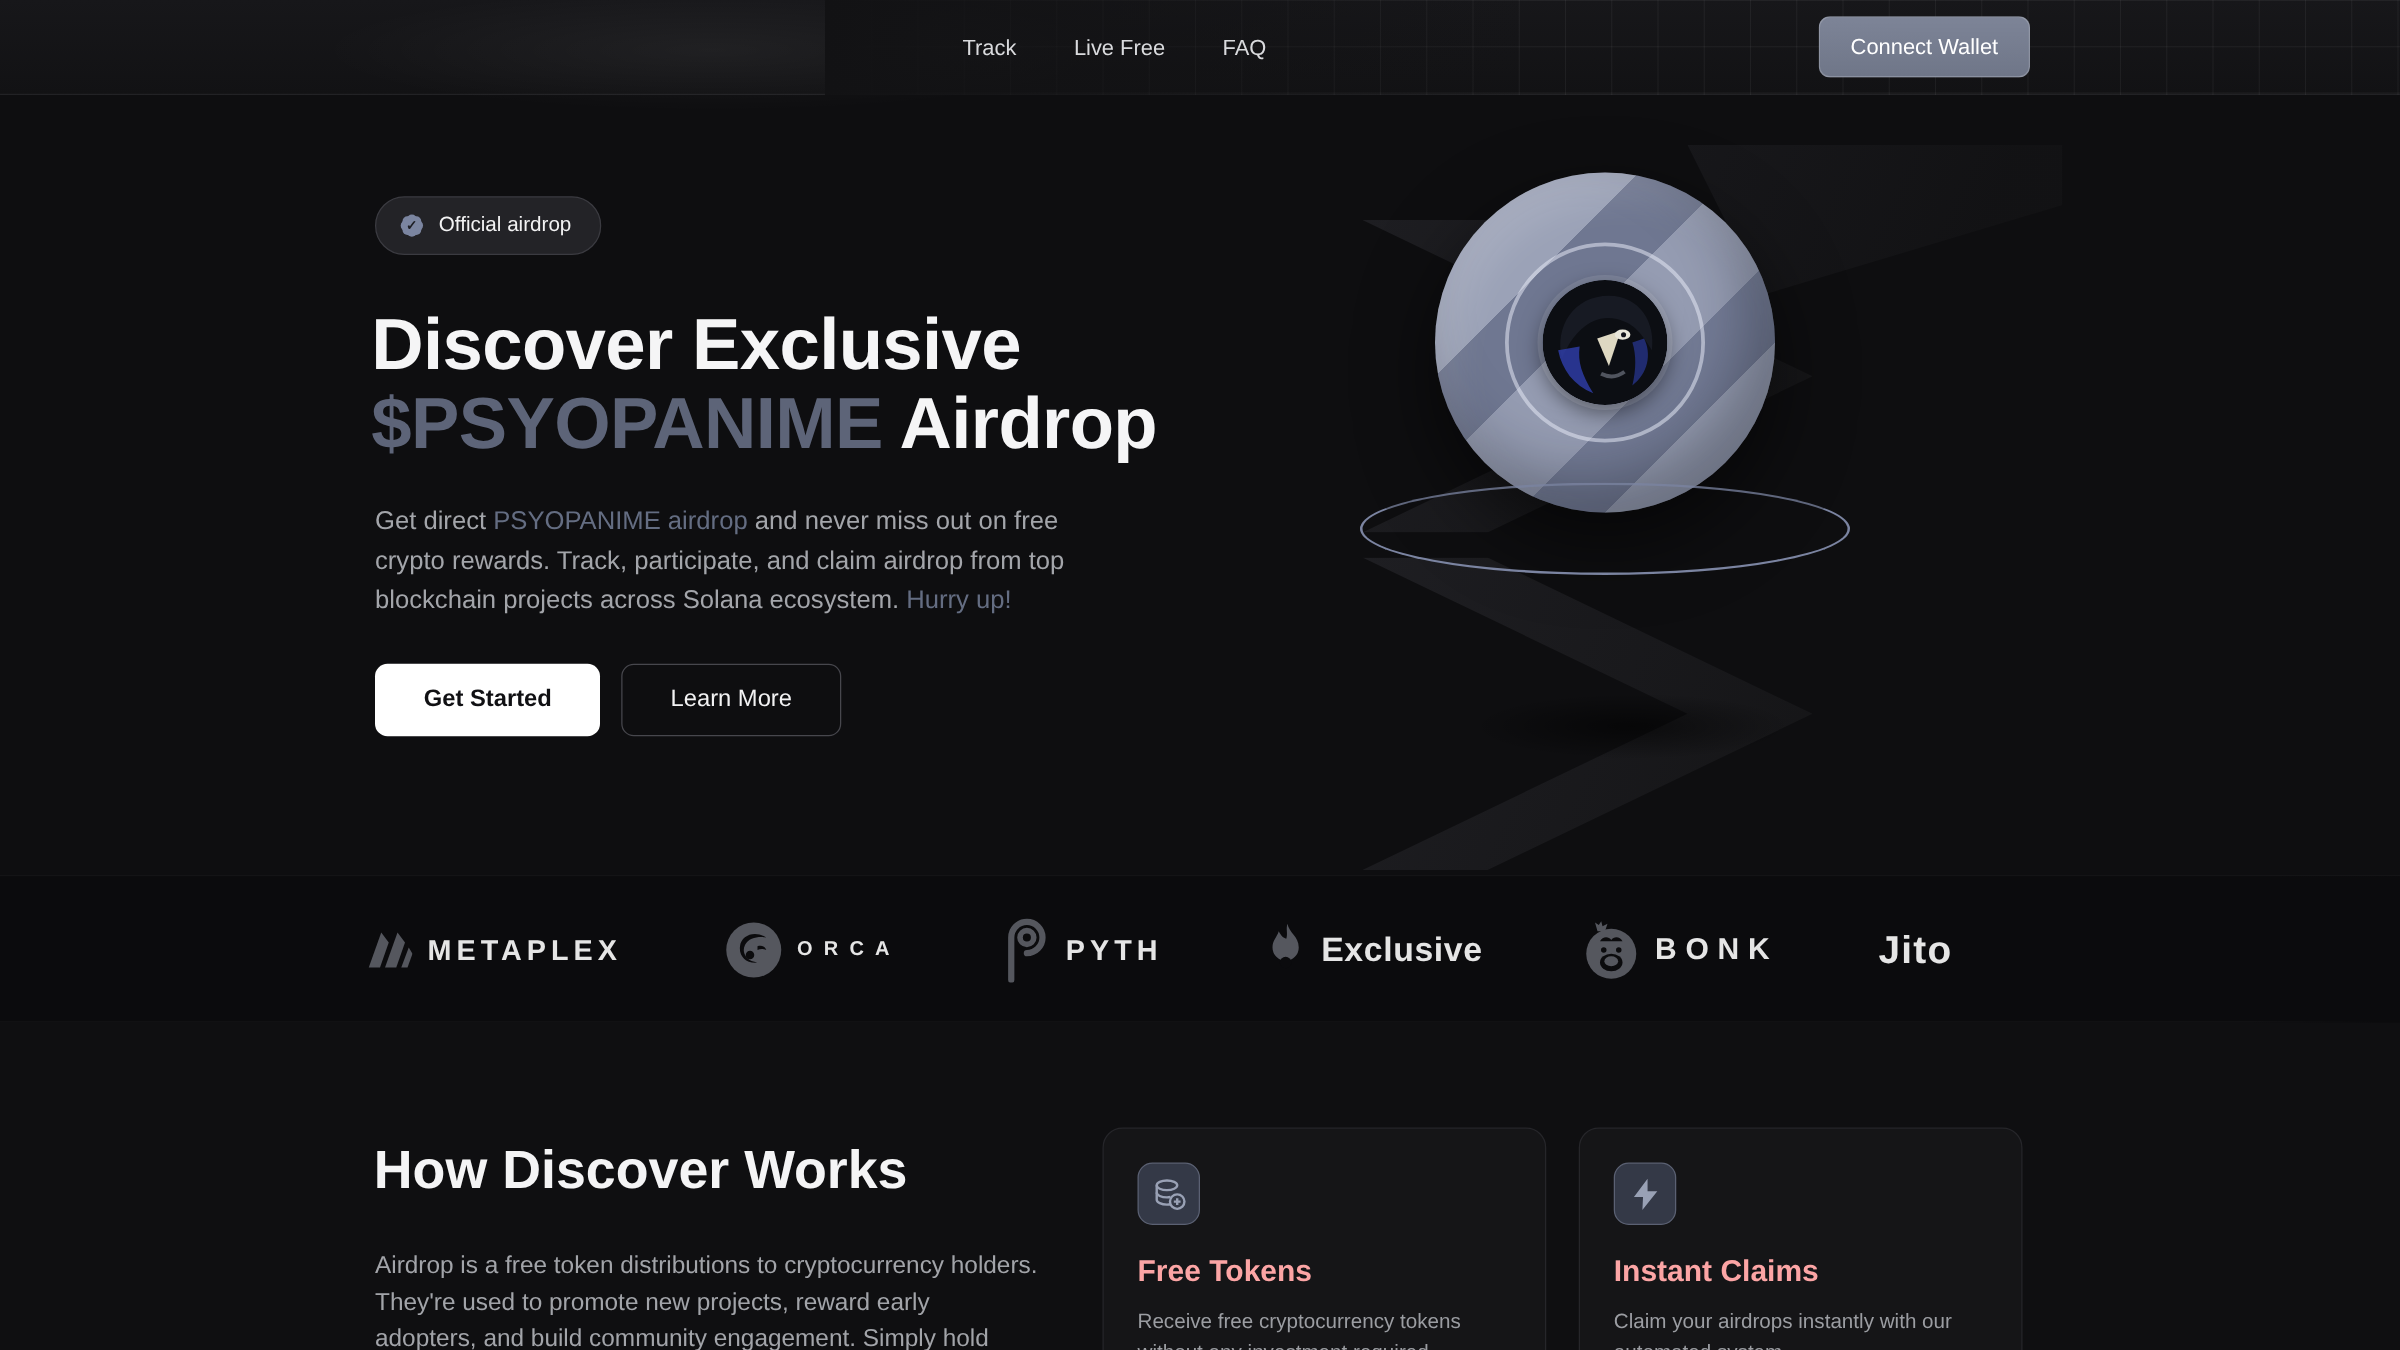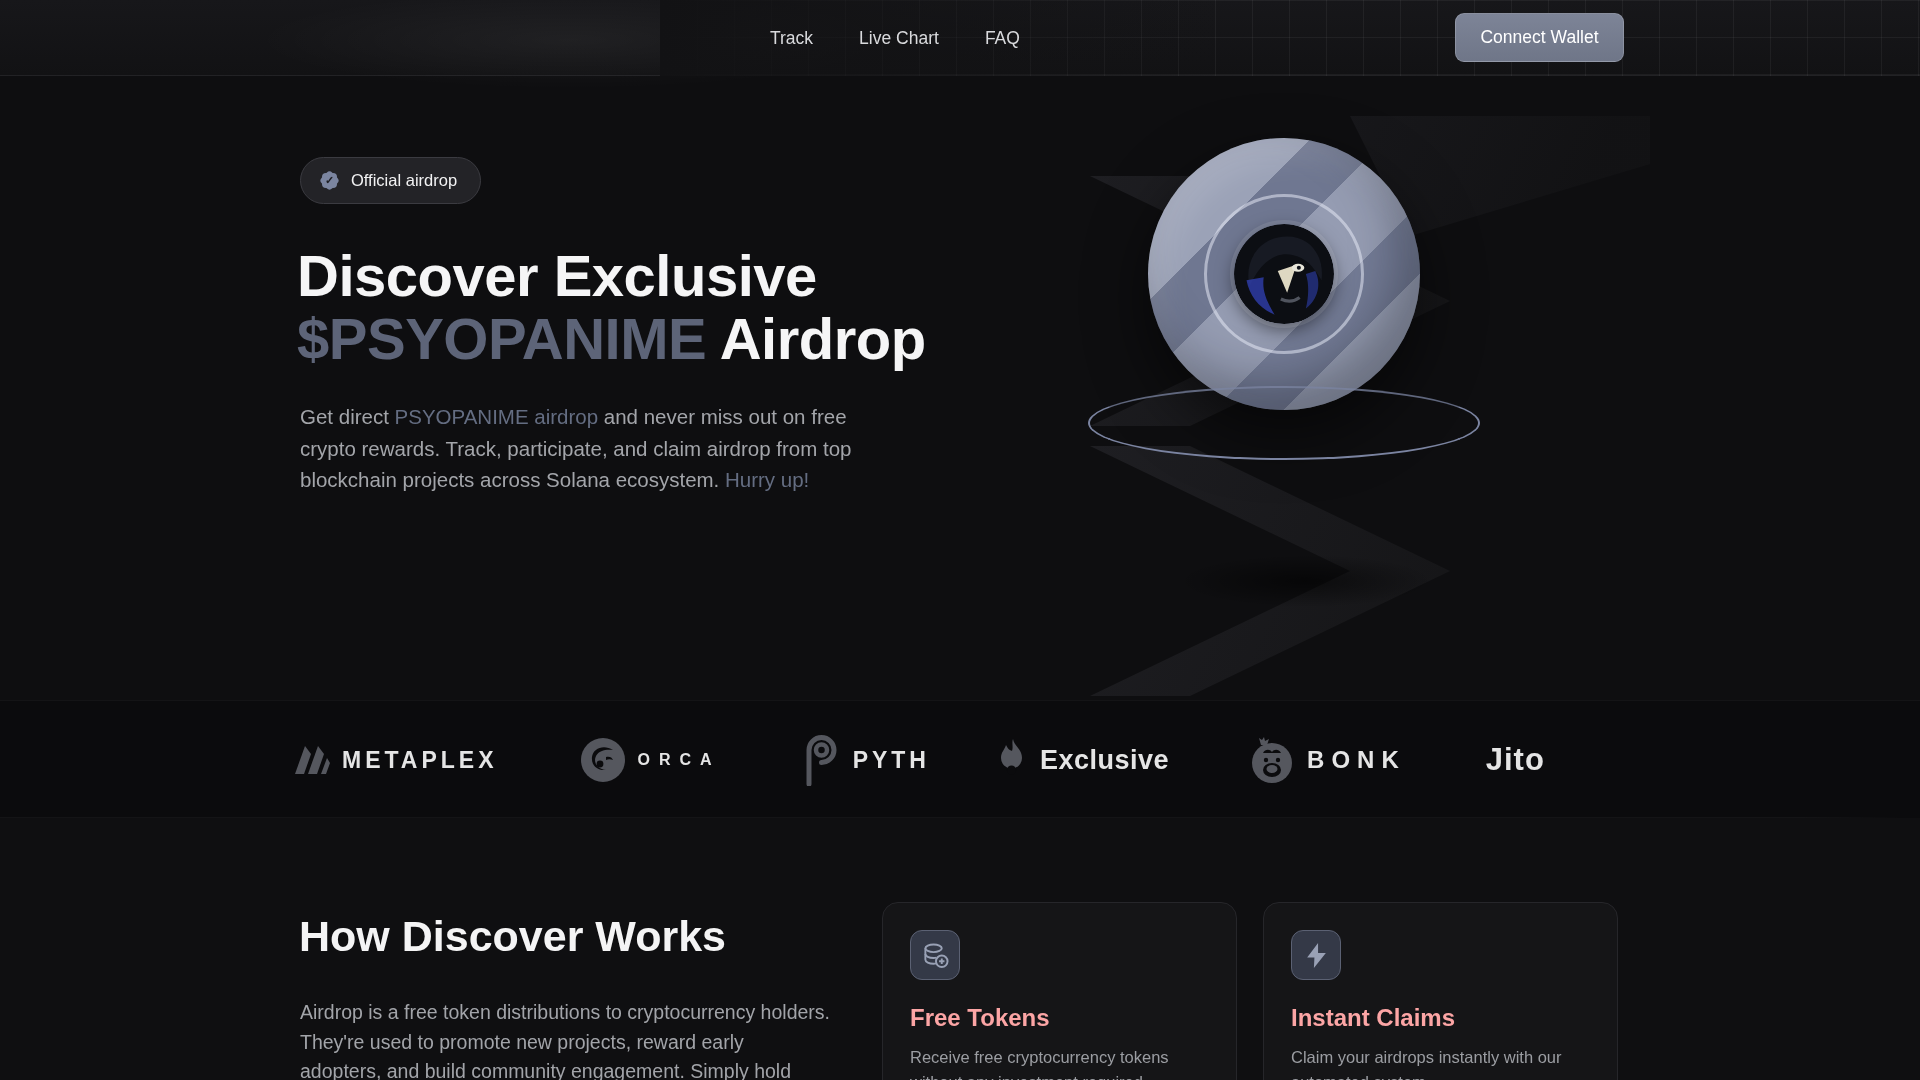--- a/index.html
+++ b/index.html
@@ -90,21 +90,21 @@
     background:linear-gradient(to right, rgba(11,11,13,0), #0b0b0d 85%); pointer-events:none; }
   .plogo { display:flex; align-items:center; gap:12px; flex:0 0 auto; color:#55575e; }
   .plogo svg { display:block; }
   .plogo-label { font-weight:600; color:#e5e5e5; }
   .lbl-caps { font-size:23px; letter-spacing:4px; }
   .lbl-wide { font-size:16px; letter-spacing:9px; }
   .lbl-mixed { font-size:27px; letter-spacing:0.5px; }
   .lbl-bonk { font-size:24px; letter-spacing:7px; }
   .lbl-jito { font-size:31px; font-weight:700; letter-spacing:1px; }
   .gap-metaplex { margin-right:82px; } .gap-orca { margin-right:80px; }
-  .gap-pyth { margin-right:66px; } .gap-solblaze { margin-right:80px; }
+  .gap-pyth { margin-right:83px; } .gap-solblaze { margin-right:80px; }
   .gap-bonk { margin-right:80px; }
 
   
   .how { position:absolute; left:0; top:818px; width:1920px; height:262px; background:#0f0f11; }
   .how-title { position:absolute; left:299px; top:94px; font-size:43px; font-weight:700; color:#f4f4f5; }
   .how-para { position:absolute; left:300px; top:180px; width:530px; font-size:19.5px;
     line-height:29.5px; color:#a2a4a9; }
   .card { position:absolute; top:84px; width:355px; height:240px; background:#151517;
     border:1px solid #26262a; border-radius:16px; padding:27px; }
   .card-1 { left:882px; } .card-2 { left:1263px; }
@@ -118,40 +118,44 @@
 
 <div id="app">
 
   <header class="header">
     <div class="header-glow"></div>
     <div class="header-grid"></div>
 
 
     <nav class="nav">
       <a>Track</a>
-      <a>Live Chart</a>
+      <a>Live Free</a>
       <a>FAQ</a>
     </nav>
 
     <button class="wallet-btn">Connect Wallet</button>
   </header>
 
   <section class="hero">
 
     <div class="badge">
       <span class="seal">
         <span class="seal-check">✓</span>
       </span>
       <span class="badge-label">Official airdrop</span>
     </div>
 
     <h1 class="hero-title"><span>Discover Exclusive</span><br><span class="accent">$PSYOPANIME</span><span> Airdrop</span></h1>
 
     <p class="hero-para"><span>Get direct </span><span class="link">PSYOPANIME airdrop</span><span> and never miss out on free crypto rewards. Track, participate, and claim airdrop from top blockchain projects across Solana ecosystem. </span><span class="link">Hurry up!</span></p>
 
+    <div class="cta-row">
+      <button class="btn-primary">Get Started</button>
+      <button class="btn-secondary">Learn More</button>
+    </div>
 
     <div class="hero-art">
       <div class="chev chev-a"></div>
       <div class="chev chev-b"></div>
       <div class="chev chev-c"></div>
       <div class="coin-shadow"></div>
       <div class="coin">
         <div class="coin-ring"></div>
         <div class="coin-center">
           <svg viewBox="0 0 64 64" width="100" height="100">

